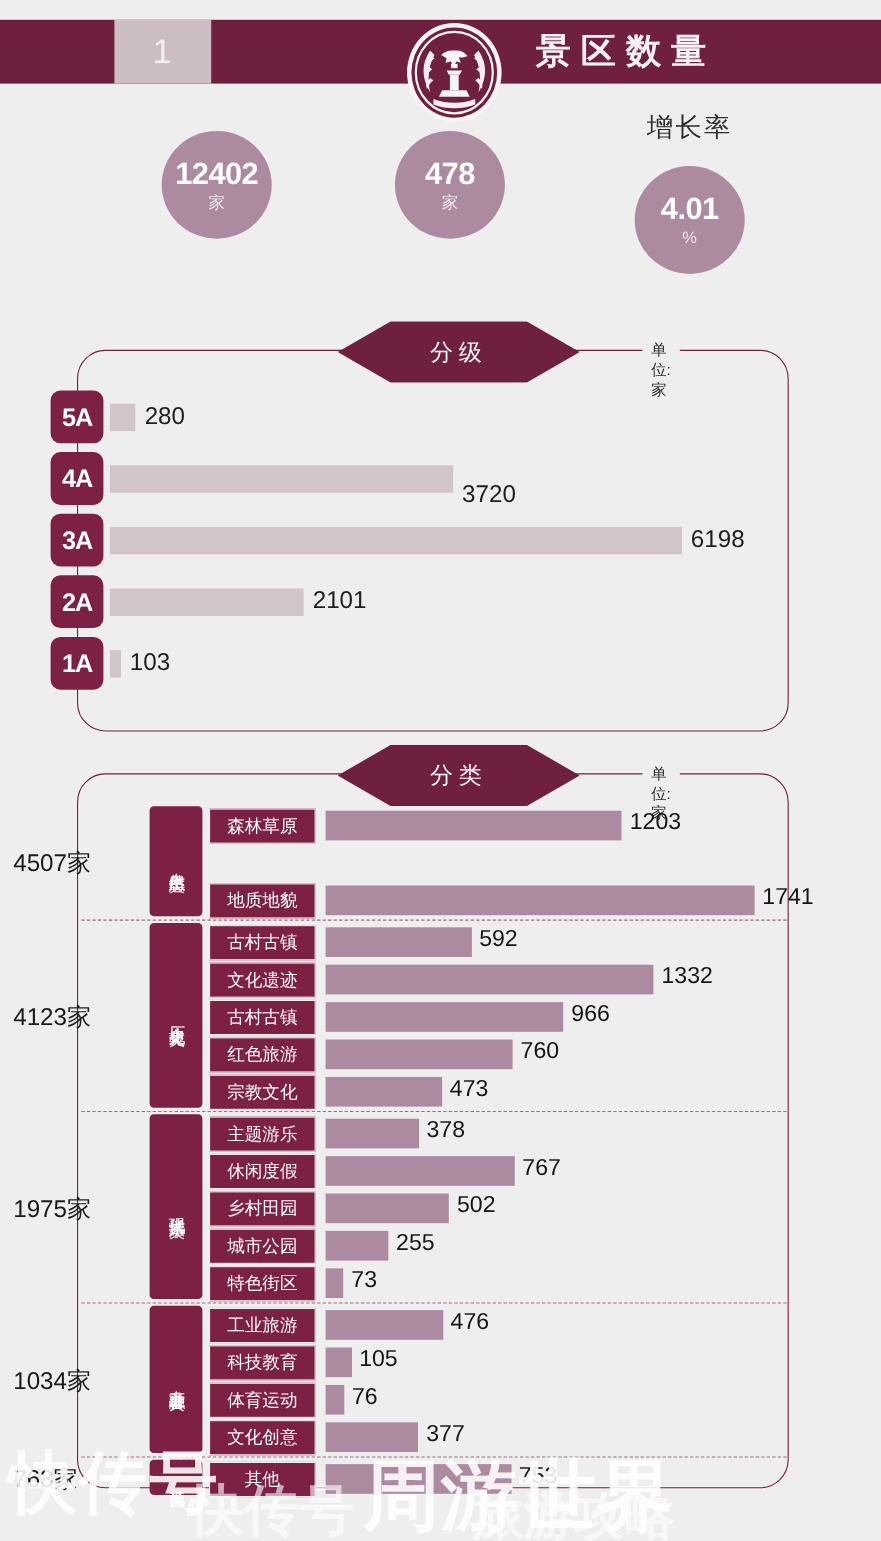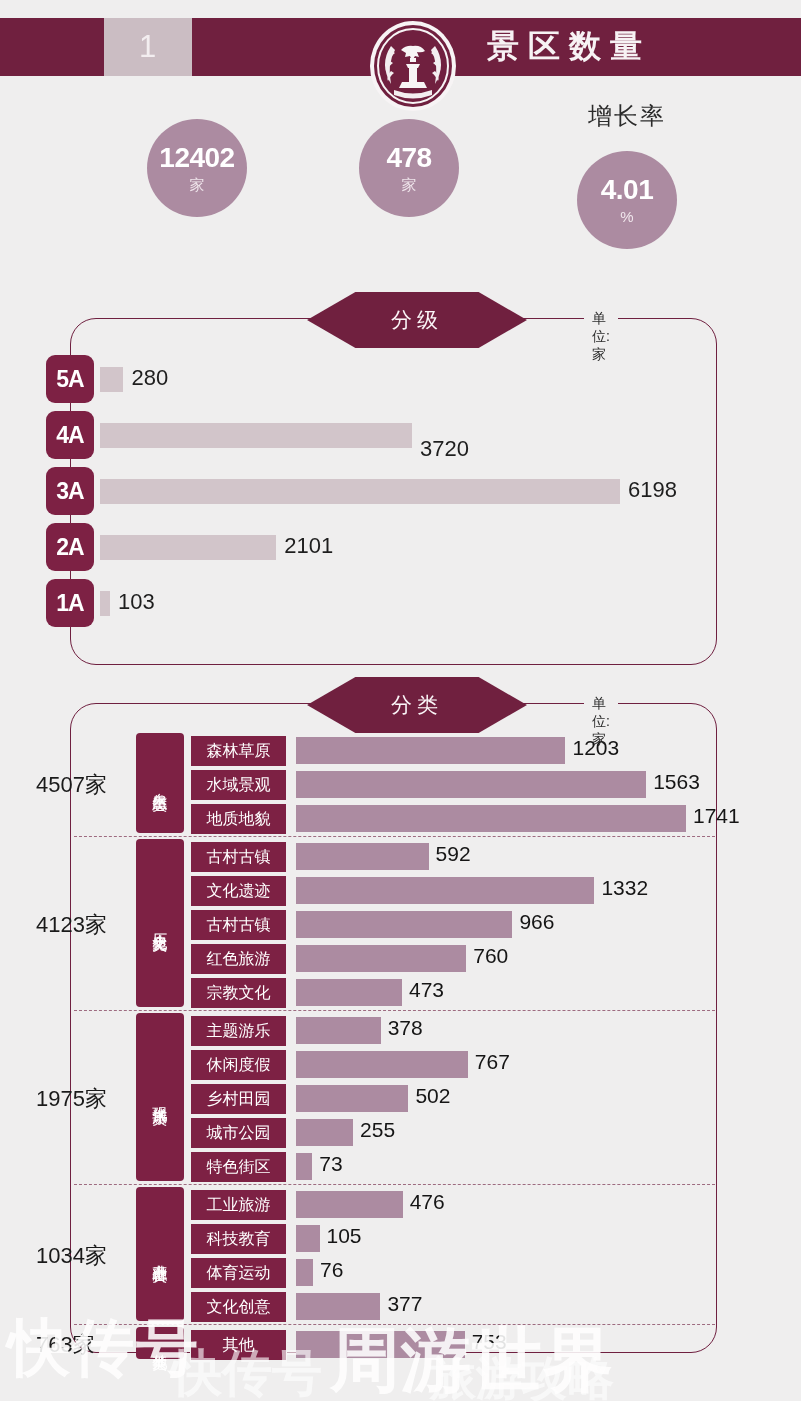--- a/index.html
+++ b/index.html
@@ -60,21 +60,21 @@
           background:#7d2144;display:flex;align-items:center;justify-content:center;}
   .gbadge span{color:#fff;font-size:23px;font-weight:700;letter-spacing:-1px;}
   .gbar{position:absolute;left:54px;top:12px;height:25px;background:#d2c5ca;}
   .gval{position:absolute;top:10px;font-size:22px;color:#1e1e1e;}
 
   
   .cat{position:absolute;left:0;top:731px;width:801px;}
   .cgroup{position:relative;}
   .cgroup .dash{position:absolute;left:74px;right:86px;bottom:0;
                 border-bottom:1.4px dashed #9e6b80;}
-  .ctotal{position:absolute;left:36px;font-size:22px;color:#1a1a1a;white-space:nowrap;}
+  .ctotal{position:absolute;left:12px;font-size:22px;color:#1a1a1a;white-space:nowrap;}
   .cgname{position:absolute;left:136px;width:48px;border-radius:4px;background:#7d2144;
           display:flex;align-items:center;justify-content:center;}
   .cgname span{color:#fff;font-size:15px;letter-spacing:1px;writing-mode:vertical-rl;
                text-orientation:upright;line-height:1.18;}
   .crow{position:relative;height:34px;}
   .citem{position:absolute;left:190px;top:2px;width:95px;height:30px;background:#7d2144;
          display:flex;align-items:center;justify-content:center;
          border:1.2px solid #efeeee;}
   .citem span{color:#fff;font-size:16px;letter-spacing:0px;}
   .cbar{position:absolute;left:296px;top:4px;height:27px;background:#ac8ba1;}
@@ -206,27 +206,20 @@
         <div class="cgname" style="top: 2px; height: 100px;">
           <span>自然生态类</span>
         </div>
         <div class="crow" style="position: absolute; left: 0px; right: 0px; top: 2px;">
           <div class="citem">
             <span>森林草原</span>
           </div>
           <div class="cbar" style="width: 269.483px;"></div>
           <div class="cval" style="left: 572.483px;">1203</div>
         </div>
-        <div class="crow" style="position: absolute; left: 0px; right: 0px; top: 36px;">
-          <div class="citem">
-            <span>水域景观</span>
-          </div>
-          <div class="cbar" style="width: 350.126px;"></div>
-          <div class="cval" style="left: 653.126px;">1563</div>
-        </div>
         <div class="crow" style="position: absolute; left: 0px; right: 0px; top: 70px;">
           <div class="citem">
             <span>地质地貌</span>
           </div>
           <div class="cbar" style="width: 390px;"></div>
           <div class="cval" style="left: 693px;">1741</div>
         </div>
         <div class="dash"></div>
       </div>
       <div class="cgroup" style="height: 174px;">

